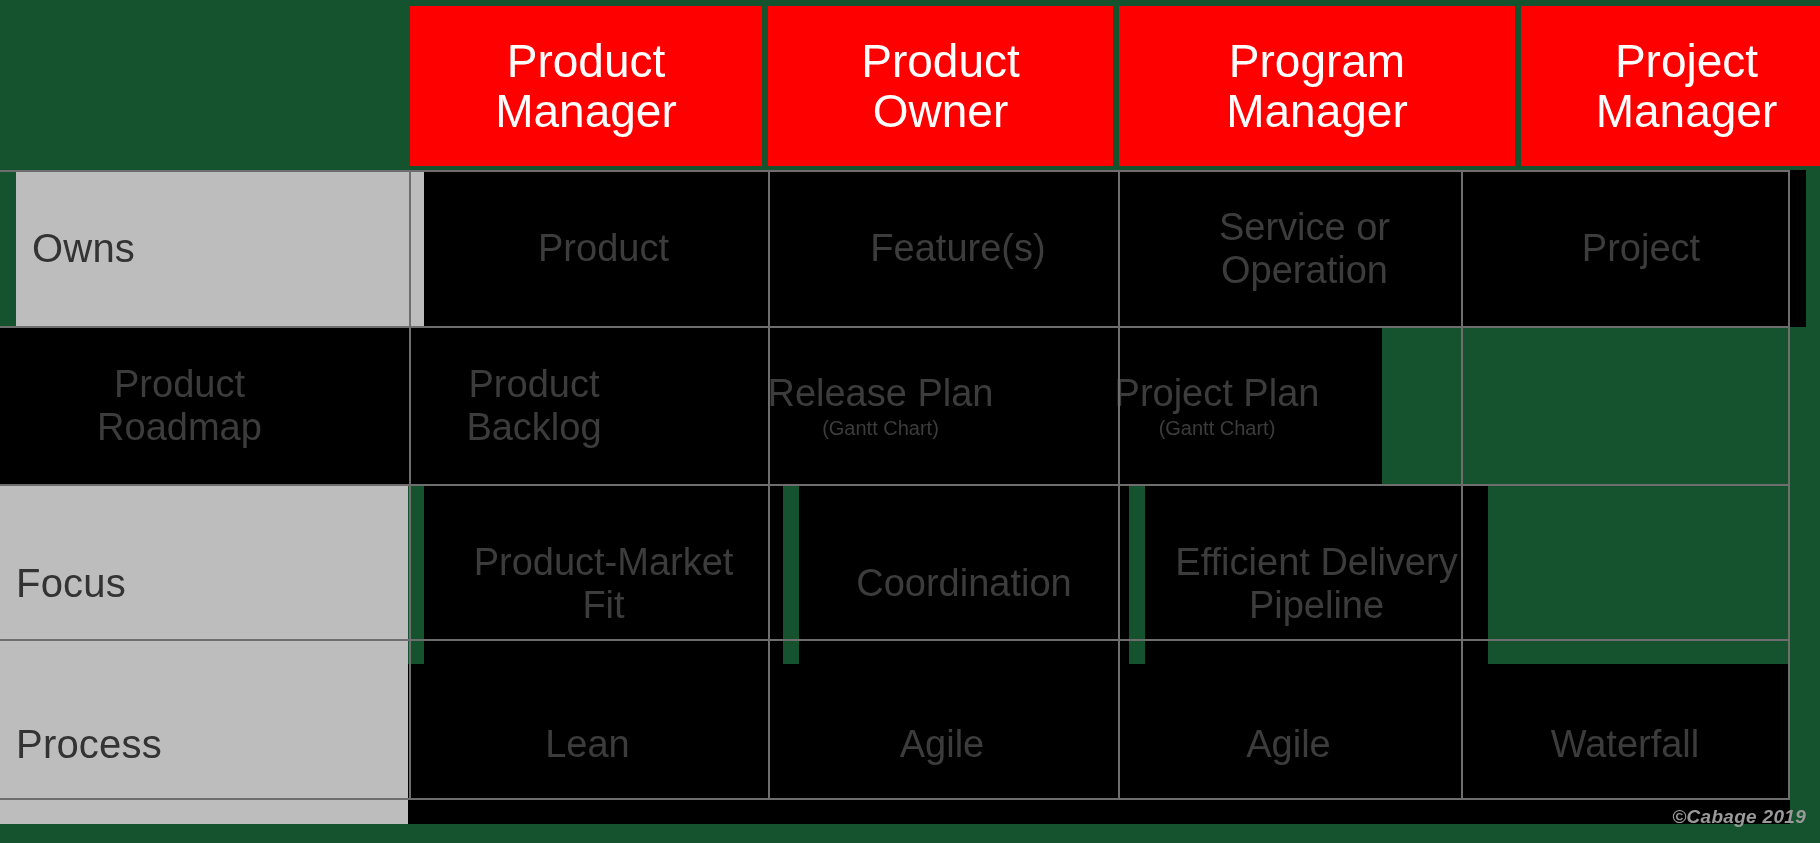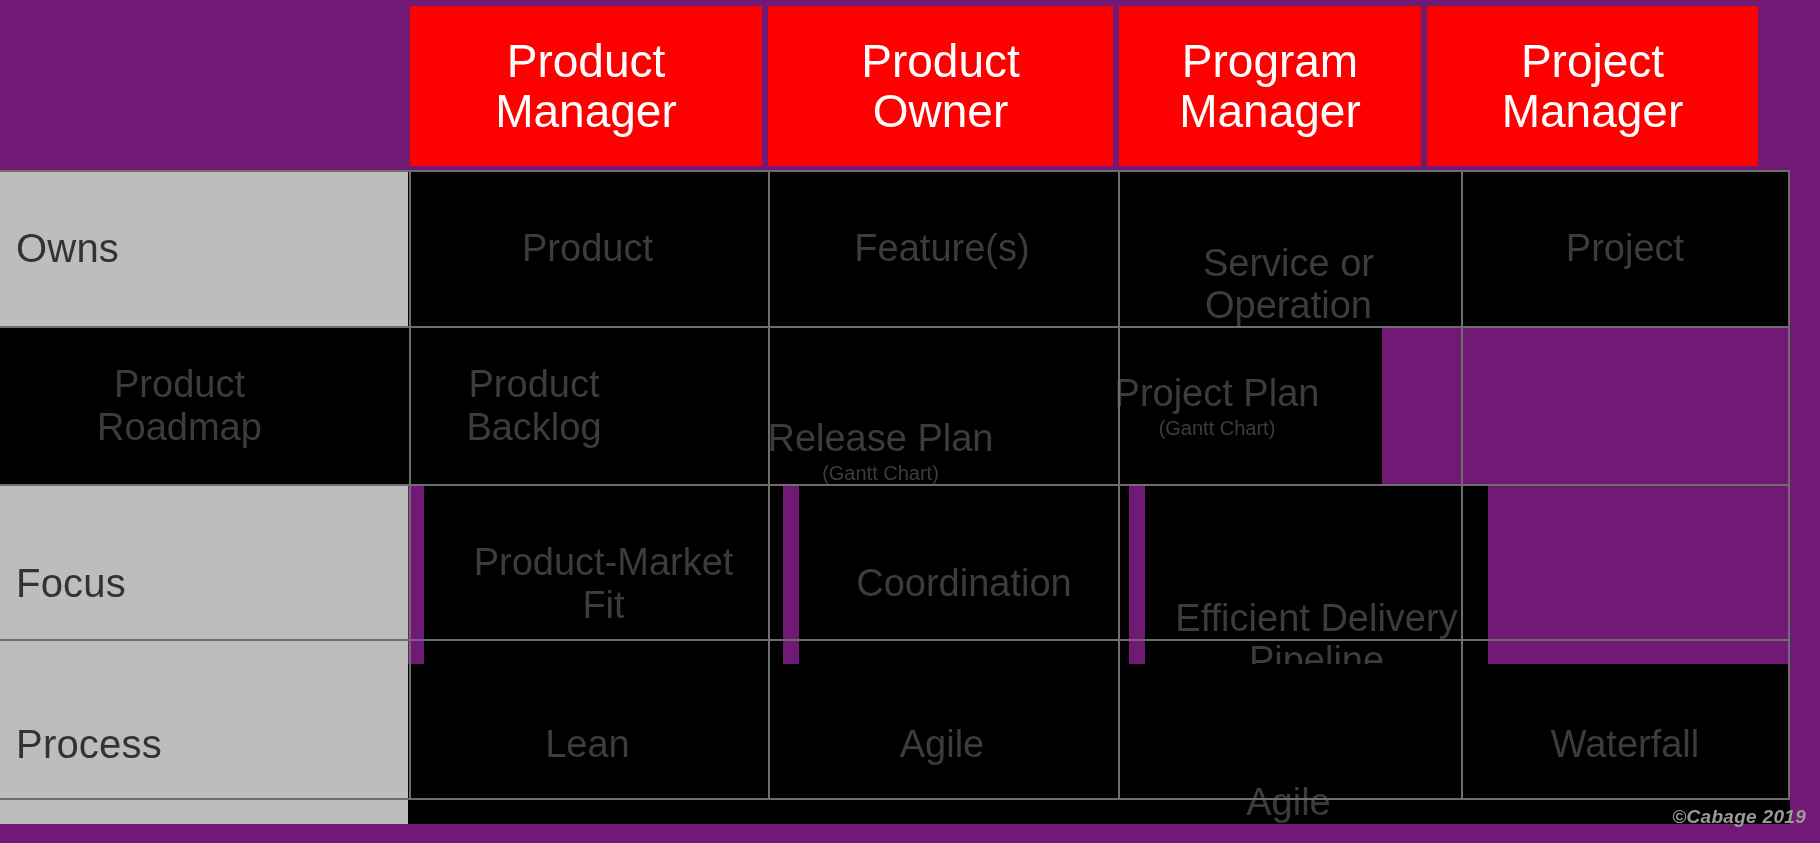--- a/index.html
+++ b/index.html
@@ -13,21 +13,21 @@
     height: 843px;
     overflow: hidden;
     font-family: "Liberation Sans", sans-serif;
     -webkit-font-smoothing: antialiased;
   }
 
   #stage {
     position: relative;
     width: 1820px;
     height: 843px;
-    background: #701a75;
+    background: #14532d;
   }
 
   
   #header-row {
     position: absolute;
     left: 410px;
     top: 6px;
     width: 1384px;
     height: 160px;
     display: flex;
@@ -42,39 +42,39 @@
     text-align: center;
     font-size: 46px;
     font-weight: 400;
     line-height: 1.09;
     letter-spacing: 0px;
     box-sizing: border-box;
     padding: 0 4px;
   }
   .header-cell:nth-child(1) { width: 352px; margin-right: 6px; }
   .header-cell:nth-child(2) { width: 345px; margin-right: 6px; }
-  .header-cell:nth-child(3) { width: 302px; margin-right: 6px; }
+  .header-cell:nth-child(3) { width: 396px; margin-right: 6px; }
   .header-cell:nth-child(4) { width: 331px; }
 
   
   #body-grid {
     position: absolute;
     left: 0px;
     top: 170px;
     width: 1790px;
     height: 630px;
   }
 
   .grid-row {
     position: absolute;
     left: 0;
     width: 100%;
     display: flex;
   }
-  .grid-row.r0 { top: 0px;   height: 157px; }
+  .grid-row.r0 { top: 0px;   height: 157px; padding-left: 16px; }
   .grid-row.r1 { top: 157px; height: 158px; }
   .grid-row.r2 { top: 315px; height: 197px; gap: 16px; }
   .grid-row.r3 { top: 470px; height: 160px; margin-top: 24px; }
 
   .label-cell {
     width: 408px;
     flex: 0 0 408px;
     background: #BDBDBD;
     color: #333333;
     display: flex;
@@ -97,21 +97,21 @@
     justify-content: center;
     text-align: center;
     box-sizing: border-box;
     font-size: 38px;
     font-weight: 400;
     line-height: 1.12;
     padding: 0 8px;
   }
   .data-cell.c0 { width: 359px; }
   .data-cell.c1 { width: 350px; }
-  .data-cell.c2 { width: 343px; justify-content: flex-end; }
+  .data-cell.c2 { width: 343px; }
   .data-cell.c3 { width: 330px; }
 
   .cell-sub {
     font-size: 20px;
     line-height: 1.2;
     margin-top: 1px;
     color: #3C3C3C;
   }
 
   

